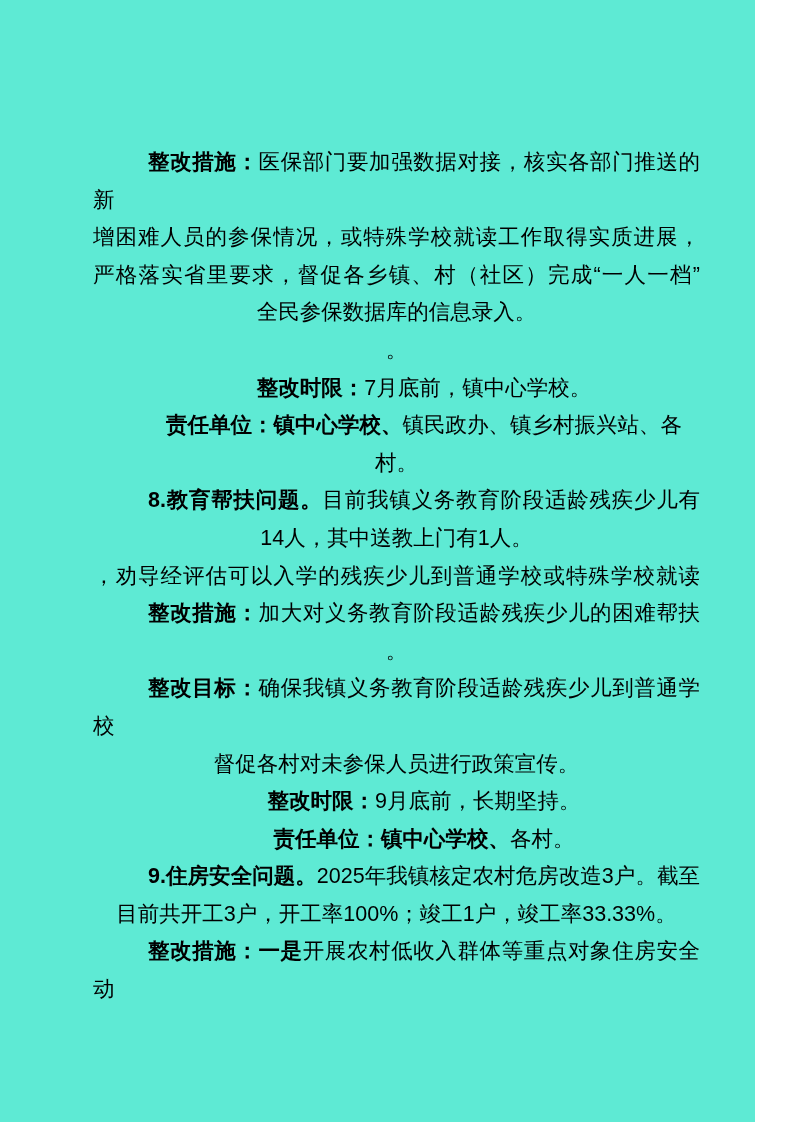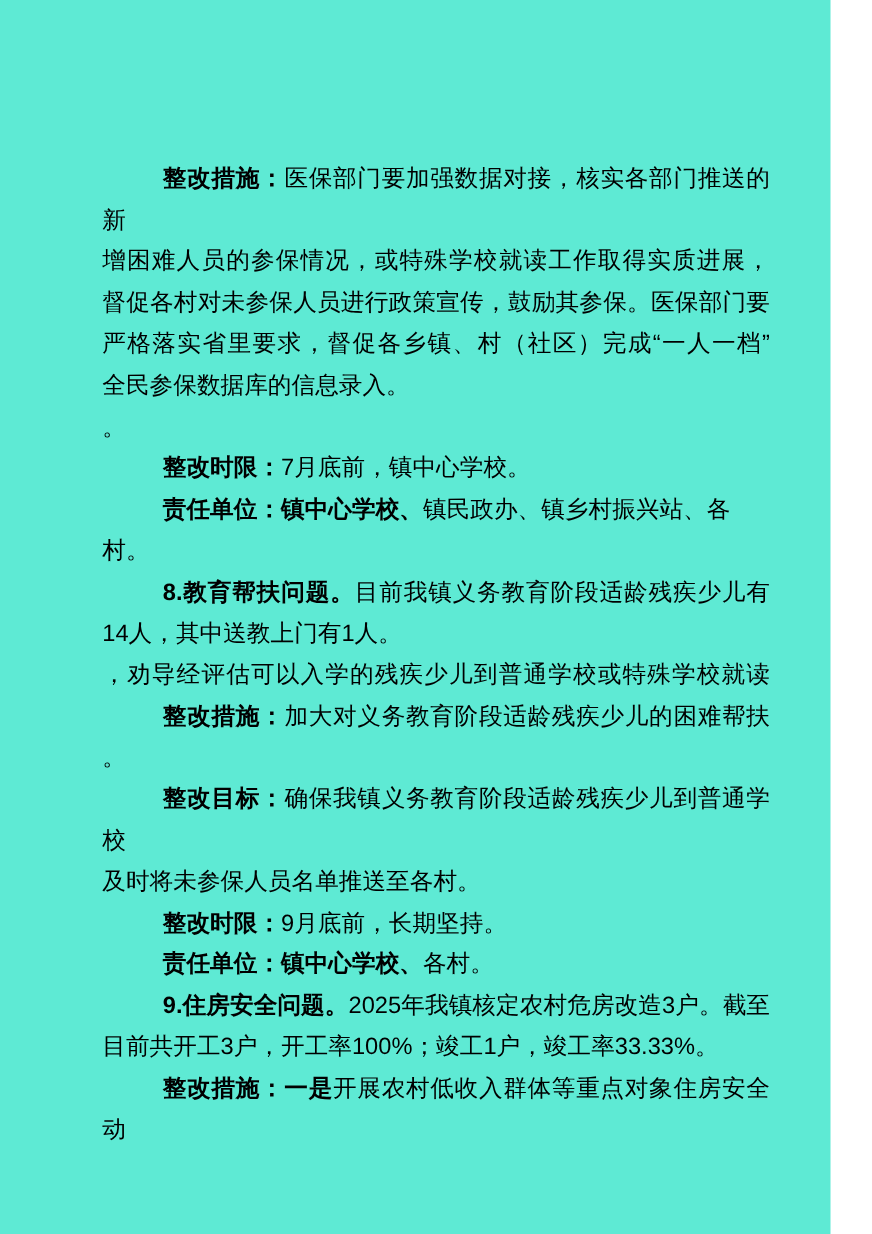--- a/index.html
+++ b/index.html
@@ -20,21 +20,21 @@
     position: absolute;
     left: 93px;
     top: 144px;
     width: 607px;
     font-size: 21.5px;
     line-height: 37.6px;
     letter-spacing: 0;
   }
   .line {
     min-height: 37.6px;
-    text-align: left;
+    text-align: center;
     word-break: break-all;
   }
   .line.indent {
     text-indent: 55px;
   }
   .line.fill {
     text-align: justify;
     text-align-last: justify;
     text-justify: inter-character;
   }
@@ -45,33 +45,32 @@
     font-weight: 400;
   }
 </style>
 </head>
 <body>
 
 <div class="page">
   <div class="text-block" id="text-block" style="color: rgb(0, 0, 0);">
       <div class="line indent fill"><span class="seg-bold">整改措施：</span><span class="seg-regular">医保部门要加强数据对接，核实各部门推送的新</span></div>
       <div class="line fill"><span class="seg-regular">增困难人员的参保情况，或特殊学校就读工作取得实质进展，</span></div>
-      <div class="line fill"><span class="seg-regular">督促各村对未参保人员进行政策宣传，鼓励其参保。医保部门要</span></div>
       <div class="line fill"><span class="seg-regular">严格落实省里要求，督促各乡镇、村（社区）完成“一人一档”</span></div>
       <div class="line"><span class="seg-regular">全民参保数据库的信息录入。</span></div>
       <div class="line"><span class="seg-regular">。</span></div>
       <div class="line indent"><span class="seg-bold">整改时限：</span><span class="seg-regular">7月底前，镇中心学校。</span></div>
       <div class="line indent"><span class="seg-bold">责任单位：镇中心学校、</span><span class="seg-regular">镇民政办、镇乡村振兴站、各村。</span></div>
       <div class="line indent fill"><span class="seg-bold">8.教育帮扶问题。</span><span class="seg-regular">目前我镇义务教育阶段适龄残疾少儿有</span></div>
       <div class="line"><span class="seg-regular">14人，其中送教上门有1人。</span></div>
       <div class="line fill"><span class="seg-regular">，劝导经评估可以入学的残疾少儿到普通学校或特殊学校就读</span></div>
       <div class="line indent fill"><span class="seg-bold">整改措施：</span><span class="seg-regular">加大对义务教育阶段适龄残疾少儿的困难帮扶</span></div>
       <div class="line"><span class="seg-regular">。</span></div>
       <div class="line indent fill"><span class="seg-bold">整改目标：</span><span class="seg-regular">确保我镇义务教育阶段适龄残疾少儿到普通学校</span></div>
-      <div class="line"><span class="seg-regular">及时将未参保人员名单推送至各村。</span></div>
+      <div class="line"><span class="seg-regular">督促各村对未参保人员进行政策宣传。</span></div>
       <div class="line indent"><span class="seg-bold">整改时限：</span><span class="seg-regular">9月底前，长期坚持。</span></div>
       <div class="line indent"><span class="seg-bold">责任单位：镇中心学校、</span><span class="seg-regular">各村。</span></div>
       <div class="line indent fill"><span class="seg-bold">9.住房安全问题。</span><span class="seg-regular">2025年我镇核定农村危房改造3户。截至</span></div>
       <div class="line"><span class="seg-regular">目前共开工3户，开工率100%；竣工1户，竣工率33.33%。</span></div>
       <div class="line indent fill"><span class="seg-bold">整改措施：一是</span><span class="seg-regular">开展农村低收入群体等重点对象住房安全动</span></div>
       <div class="line"></div>
     </div>
 </div>
 
 </body></html>

